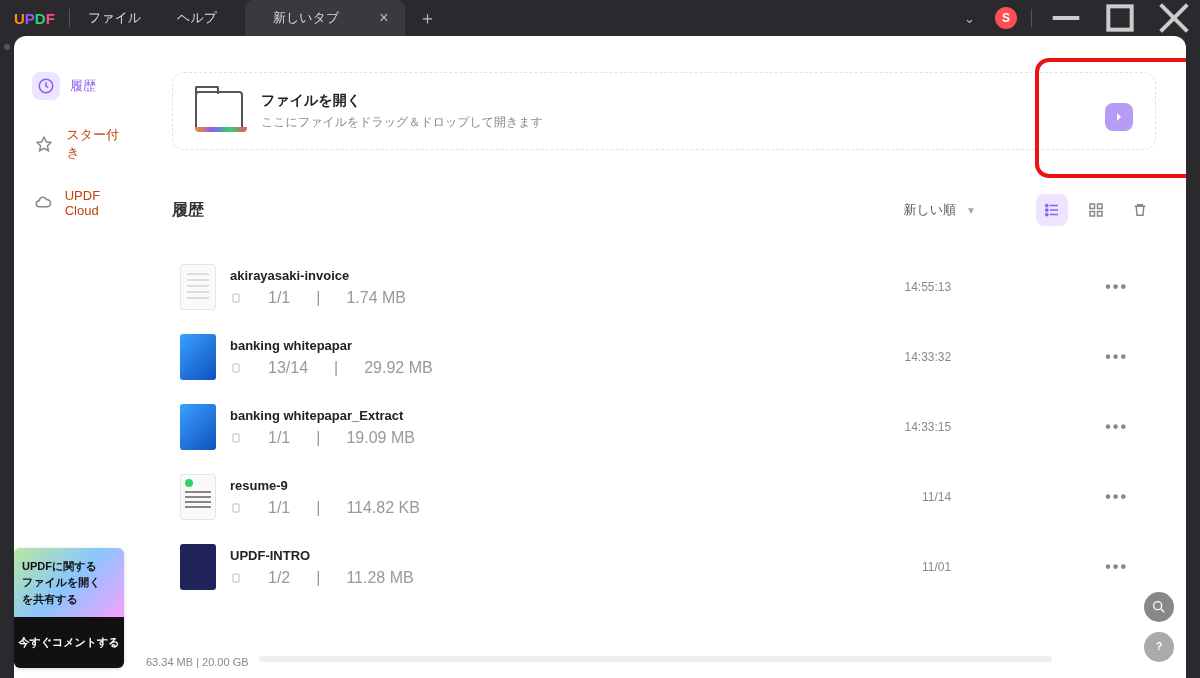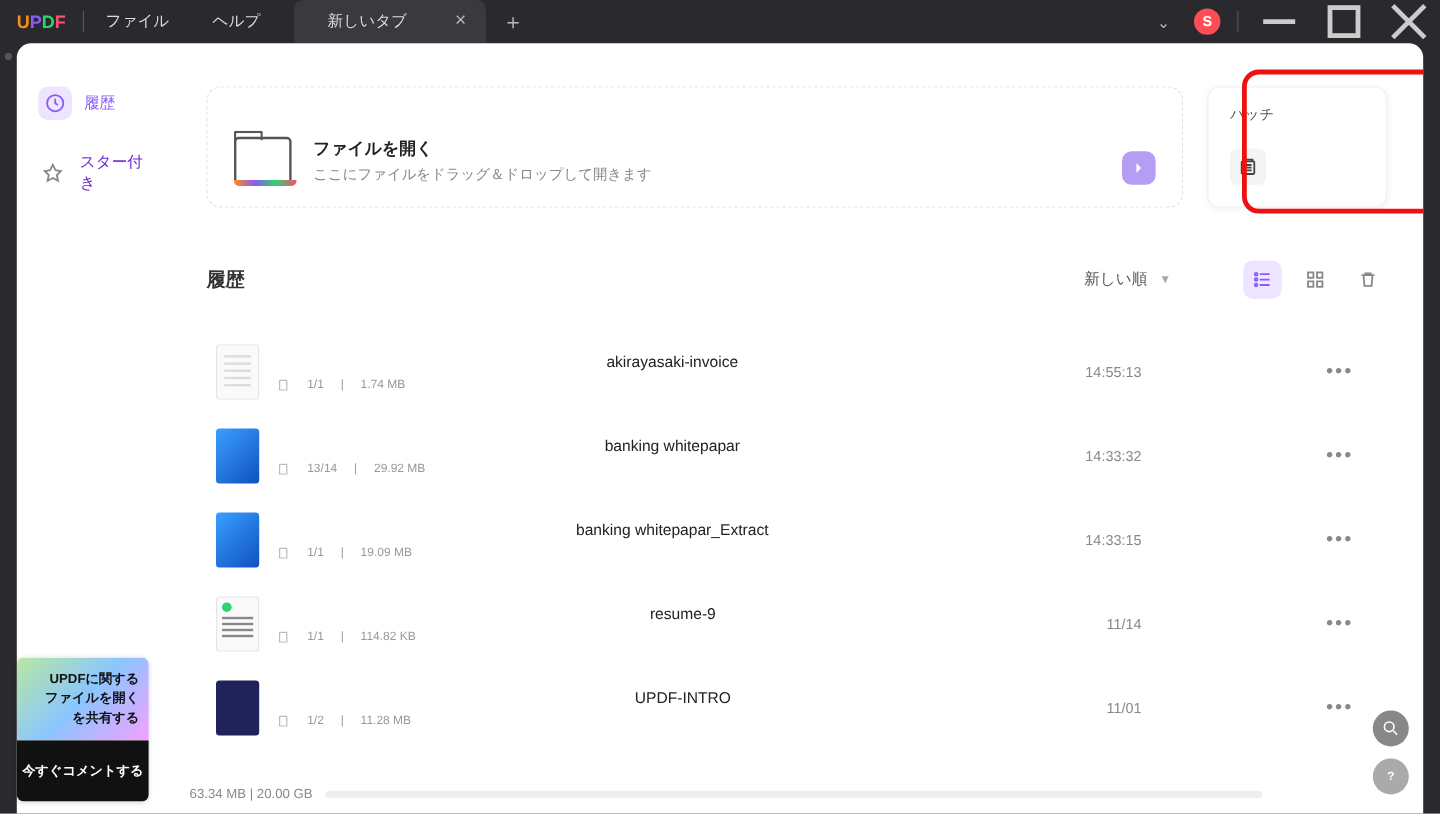--- a/index.html
+++ b/index.html
@@ -17,21 +17,21 @@
 .tab .close { color: #bbb; font-size: 16px; cursor: pointer; }
 .new-tab { margin-left: 14px; color: #bbb; font-size: 18px; cursor: pointer; }
 .titlebar-right { margin-left: auto; display: flex; align-items: center; gap: 14px; padding-right: 6px; }
 .chev-down { color: #bbb; font-size: 13px; padding: 6px; }
 .avatar { width: 22px; height: 22px; border-radius: 50%; background: #ff4d55; color: #fff; display: flex; align-items: center; justify-content: center; font-size: 12px; font-weight: 600; }
 .win-btn { width: 40px; height: 36px; display: flex; align-items: center; justify-content: center; color: #ccc; cursor: pointer; }
 
 .app { position: absolute; left: 14px; right: 14px; top: 36px; bottom: 0; background: #fff; border-radius: 12px 12px 0 0; display: flex; }
 
 .sidebar { width: 128px; padding-top: 28px; display: flex; flex-direction: column; gap: 10px; padding-left: 12px; padding-right: 12px; }
-.side-item { display: flex; align-items: center; gap: 10px; padding: 8px 6px; border-radius: 8px; font-size: 13px; color: #6d28d9; cursor: pointer; }
+.side-item { display: flex; align-items: center; gap: 10px; padding: 8px 6px; border-radius: 8px; font-size: 13px; color: #c2410c; cursor: pointer; }
 .side-item.active { color: #8a5cf5; }
 .side-item.active .side-icon-box { background: #ede5ff; }
 .side-icon-box { width: 28px; height: 28px; display: flex; align-items: center; justify-content: center; border-radius: 8px; }
 .side-item svg { width: 18px; height: 18px; }
 
 .main { flex: 1; padding: 36px 30px 10px 30px; position: relative; overflow: hidden; }
 .top-row { display: flex; gap: 20px; }
 .open-card { flex: 1; border: 1.5px dashed #e2e2e2; border-radius: 12px; padding: 18px 22px; display: flex; align-items: flex-end; gap: 18px; }
 .folder-icon { width: 48px; height: 40px; border: 2.5px solid #555; border-radius: 4px; position: relative; }
 .folder-icon::before { content:""; position:absolute; top:-7px; left:-2.5px; width:20px; height:6px; border:2.5px solid #555; border-bottom:none; border-radius:2px 2px 0 0; }
@@ -63,31 +63,31 @@
 .file-row { display: flex; align-items: center; padding: 12px 8px; gap: 14px; }
 .thumb { width: 36px; height: 46px; border: 1px solid #e5e5e5; border-radius: 3px; background: #fafafa; position: relative; overflow: hidden; }
 .thumb.blue { background: linear-gradient(135deg,#3aa0ff,#1050c0); border: none; }
 .thumb.dark { background: #20235a; border: none; }
 .thumb-lines::before, .thumb-lines::after { content:""; position:absolute; left:6px; right:6px; height:2px; background:#ddd; }
 .thumb-lines::before { top:8px; }
 .thumb-lines::after { top:14px; box-shadow: 0 6px 0 #ddd, 0 12px 0 #ddd, 0 18px 0 #ddd; }
 .thumb-resume::before { content:""; position:absolute; left:4px; top:4px; width:8px; height:8px; border-radius:50%; background:#2dd36f; }
 .thumb-resume::after { content:""; position:absolute; left:4px; top:16px; right:4px; height:2px; background:#888; box-shadow:0 5px 0 #888, 0 10px 0 #888, 0 15px 0 #888; }
 .file-info { flex: 1; }
-.file-name { font-size: 13px; font-weight: 400; color: #222; margin-bottom: 6px; text-align: center; }
-.file-meta { font-size: 10px; color: #999; display: flex; align-items: center; gap: 14px; }
+.file-name { font-size: 13px; font-weight: 700; color: #222; margin-bottom: 6px; }
+.file-meta { font-size: 16px; color: #999; display: flex; align-items: center; gap: 26px; }
 .file-meta svg { width: 12px; height: 12px; }
 .time { font-size: 12px; color: #888; margin-right: 140px; }
 .row-more { color: #888; letter-spacing: 2px; font-weight: 700; cursor: pointer; padding-right: 20px; }
 
-.status-bar { position: absolute; bottom: 10px; left: 16px; right: 14px; font-size: 11px; color: #888; display: flex; align-items: center; gap: 10px; }
+.status-bar { position: absolute; bottom: 10px; left: 4px; right: 14px; font-size: 11px; color: #888; display: flex; gap: 10px; }
 .status-bar .track { flex: 1; height: 6px; background: #eee; border-radius: 3px; margin-right: 120px; }
 
 .feedback { position: absolute; left: 14px; bottom: 10px; width: 110px; border-radius: 6px; overflow: hidden; box-shadow: 0 1px 4px rgba(0,0,0,0.15); }
-.feedback-top { background: linear-gradient(135deg,#b9e8a0,#8ac6ff,#f5a0ff); padding: 10px 8px; font-size: 11px; font-weight: 700; color: #111; text-align: right; line-height: 1.5; }
+.feedback-top { background: linear-gradient(135deg,#b9e8a0,#8ac6ff,#f5a0ff); padding: 10px 8px; font-size: 11px; font-weight: 700; color: #111; text-align: left; line-height: 1.5; }
 .feedback-btn { background: #111; color: #fff; font-size: 11px; font-weight: 600; text-align: center; padding: 18px 0; cursor: pointer; }
 
 .float-btns { position: absolute; right: 26px; bottom: 16px; display: flex; flex-direction: column; gap: 10px; }
 .float-btn { width: 30px; height: 30px; border-radius: 50%; background: #888; display: flex; align-items: center; justify-content: center; cursor: pointer; }
 .float-btn svg { width: 16px; height: 16px; fill: #fff; }
 .float-btn.help { background: #aaa; }
 
 .dot-left { position:absolute; left:4px; top:44px; width:6px; height:6px; border-radius:50%; background:#555; }
 </style>
 </head>
@@ -140,45 +140,41 @@
       <span>履歴</span>
     </div>
     <div class="side-item">
       <span class="side-icon-box">
           <svg viewBox="0 0 24 24" fill="none" stroke="#888" stroke-width="2">
             <polygon points="12,3 15,9 21,10 16.5,14.5 17.8,21 12,17.8 6.2,21 7.5,14.5 3,10 9,9"></polygon>
           </svg>
         </span>
       <span>スター付き</span>
     </div>
+    <div class="side-item">
+      <span class="side-icon-box">
+          <svg viewBox="0 0 24 24" fill="none" stroke="#888" stroke-width="2">
+            <path d="M7 17a4 4 0 010-8 5 5 0 019.6-1.5A4 4 0 1118 17H7z"></path>
+          </svg>
+        </span>
+      <span>UPDF Cloud</span>
+    </div>
   </div>
 
   <div class="main">
     <div class="top-row">
       <div class="open-card">
         <div class="folder-icon"></div>
         <div class="open-texts">
           <div class="open-title">ファイルを開く</div>
           <div class="open-sub">ここにファイルをドラッグ＆ドロップして開きます</div>
         </div>
         <div class="open-arrow">
             <svg viewBox="0 0 12 12">
               <path d="M4 2l4 4-4 4"></path>
-            </svg>
-          </div>
-      </div>
-      <div class="batch-card">
-        <div class="batch-title">バッチ</div>
-        <div class="batch-icon">
-            <svg viewBox="0 0 24 24">
-              <rect x="5" y="6" width="14" height="14" rx="1"></rect>
-              <line x1="8" y1="10" x2="16" y2="10"></line>
-              <line x1="8" y1="13" x2="16" y2="13"></line>
-              <line x1="8" y1="16" x2="16" y2="16"></line>
-              <path d="M7 6V4h10v2"></path>
             </svg>
           </div>
       </div>
     </div>
 
     <div class="highlight-box hl1"></div>
 
     <div class="section-header">
       <div class="section-title">履歴</div>
       <div class="sort-dd">

